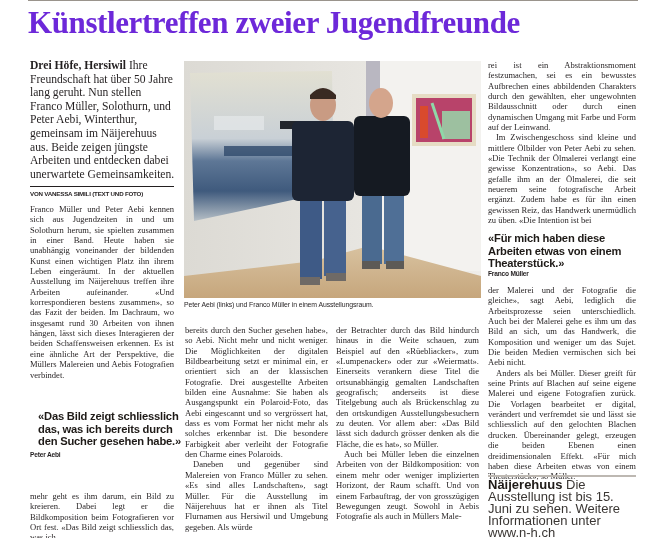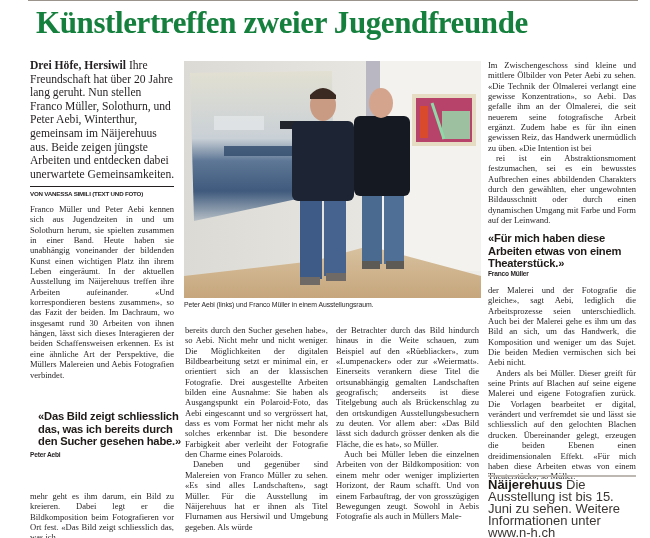--- a/index.html
+++ b/index.html
@@ -1,23 +1,23 @@
 <!DOCTYPE html>
 <html><head>
 <meta charset="utf-8">
 <style>
   * { box-sizing: border-box; margin: 0; padding: 0; }
   html, body { width: 650px; height: 538px; background: #ffffff; overflow: hidden; }
   body { position: relative; font-family: "Liberation Serif", serif; color: #231f20; }
 
   .top-rule { position: absolute; left: 28px; top: 0; width: 610px; height: 1px; background: #9a948c; }
 
-  .headline { position: absolute; left: 36px; top: 5px; width: 610px;
+  .headline { position: absolute; left: 28px; top: 5px; width: 610px;
     font-family: "Liberation Serif", serif; font-weight: bold; font-size: 31px;
-    line-height: 36px; letter-spacing: -0.4px; color: #15803d; }
+    line-height: 36px; letter-spacing: -0.4px; color: #6d28d9; }
 
   .lead { position: absolute; left: 30px; top: 59px; width: 145px;
     font-family: "Liberation Serif", serif; font-size: 11.6px; line-height: 13.6px; color: #231f20; }
   .lead .place { font-weight: bold; }
 
   .byline-rule { position: absolute; left: 30px; top: 186px; width: 144px; height: 1px; background: #231f20; }
   .byline { position: absolute; left: 30px; top: 190px; width: 150px;
     font-family: "Liberation Sans", sans-serif; font-weight: bold; font-size: 6.2px;
     letter-spacing: -0.2px; color: #231f20; }
 
@@ -53,21 +53,21 @@
   .info .info-title { font-weight: bold; color: #1e1a17; }
 </style>
 </head>
 <body>
 
 <div class="top-rule"></div>
 
 <h1 class="headline">Künstlertreffen zweier Jugendfreunde</h1>
 
 <div class="lead">
-  <span class="place">Drei Höfe, Hersiwil</span><span> Ihre Freundschaft hat über 20 Jahre lang geruht. Nun stellen Franco Müller, Solothurn, und Peter Aebi, Winterthur, gemeinsam im Näijerehuus aus. Beide zeigen jüngste Arbeiten und entdecken dabei unerwartete Gemeinsamkeiten.</span>
+  <span class="place">Drei Höfe, Hersiwil</span><span> Ihre Freundschaft hat über 50 Jahre lang geruht. Nun stellen Franco Müller, Solothurn, und Peter Aebi, Winterthur, gemeinsam im Näijerehuus aus. Beide zeigen jüngste Arbeiten und entdecken dabei unerwartete Gemeinsamkeiten.</span>
 </div>
 
 <div class="byline-rule"></div>
 <div class="byline">VON VANESSA SIMILI (TEXT UND FOTO)</div>
 
 <div class="col col1a">
   <p>Franco Müller und Peter Aebi kennen sich aus Jugendzeiten in und um Solothurn herum, sie spielten zusammen in einer Band. Heute haben sie unabhängig voneinander der bildenden Kunst einen wichtigen Platz ihn ihrem Leben eingeräumt. In der aktuellen Ausstellung im Näijerehuus treffen ihre Arbeiten aufeinander. «Und korrespondieren bestens zusammen», so das Fazit der beiden. Im Dachraum, wo insgesamt rund 30 Arbeiten von ihnen hängen, lässt sich dieses Interagieren der beiden Schaffensweisen erkennen. Es ist eine ähnliche Art der Perspektive, die Müllers Malereien und Aebis Fotografien verbindet.</p>
 </div>
 
 <div class="quote quote1">«Das Bild zeigt schliesslich das, was ich bereits durch den Sucher gesehen habe.»</div>
@@ -130,22 +130,22 @@
   <p>bereits durch den Sucher gesehen habe», so Aebi. Nicht mehr und nicht weniger. Die Möglichkeiten der digitalen Bildbearbeitung setzt er minimal ein, er orientiert sich an der klassischen Fotografie. Drei ausgestellte Arbeiten bilden eine Ausnahme: Sie haben als Ausgangspunkt ein Polaroid-Foto, das Aebi eingescannt und so vergrössert hat, dass es vom Format her nicht mehr als solches erkennbar ist. Die besondere Farbigkeit aber verleiht der Fotografie den Charme eines Polaroids.</p>
   <p>Daneben und gegenüber sind Malereien von Franco Müller zu sehen. «Es sind alles Landschaften», sagt Müller. Für die Ausstellung im Näijerehuus hat er ihnen als Titel Flurnamen aus Hersiwil und Umgebung gegeben. Als würde</p>
 </div>
 
 <div class="col col3">
   <p>der Betrachter durch das Bild hindurch hinaus in die Weite schauen, zum Beispiel auf den «Rüebliacker», zum «Lumpenacker» oder zur «Weiermatt». Einerseits verankern diese Titel die ortsunabhängig gemalten Landschaften geografisch; anderseits ist diese Titelgebung auch als Brückenschlag zu den ortskundigen Ausstellungsbesuchern zu deuten. Vor allem aber: «Das Bild lässt sich dadurch grösser denken als die Fläche, die es hat», so Müller.</p>
   <p>Auch bei Müller leben die einzelnen Arbeiten von der Bildkomposition: von einem mehr oder weniger implizierten Horizont, der Raum schafft. Und von einem Farbauftrag, der von grosszügigen Bewegungen zeugt. Sowohl in Aebis Fotografie als auch in Müllers Male-</p>
 </div>
 
 <div class="col col4a">
+  <p>rei ist ein Abstraktionsmoment festzumachen, sei es ein bewusstes Aufbrechen eines abbildenden Charakters durch den gewählten, eher ungewohnten Bildausschnitt oder durch einen dynamischen Umgang mit Farbe und Form auf der Leinwand.</p>
   <p>Im Zwischengeschoss sind kleine und mittlere Ölbilder von Peter Aebi zu sehen. «Die Technik der Ölmalerei verlangt eine gewisse Konzentration», so Aebi. Das gefalle ihm an der Ölmalerei, die seit neuerem seine fotografische Arbeit ergänzt. Zudem habe es für ihn einen gewissen Reiz, das Handwerk unermüdlich zu üben. «Die Intention ist bei</p>
-  <p>rei ist ein Abstraktionsmoment festzumachen, sei es ein bewusstes Aufbrechen eines abbildenden Charakters durch den gewählten, eher ungewohnten Bildausschnitt oder durch einen dynamischen Umgang mit Farbe und Form auf der Leinwand.</p>
 </div>
 
 <div class="quote quote2">«Für mich haben diese Arbeiten etwas von einem Theaterstück.»</div>
 <div class="quote-author quote2-author">Franco Müller</div>
 
 <div class="col col4b">
   <p>der Malerei und der Fotografie die gleiche», sagt Aebi, lediglich die Arbeitsprozesse seien unterschiedlich. Auch bei der Malerei gehe es ihm um das Bild an sich, um das Handwerk, die Komposition und weniger um das Sujet. Die beiden Medien vermischen sich bei Aebi nicht.</p>
   <p>Anders als bei Müller. Dieser greift für seine Prints auf Blachen auf seine eigene Malerei und eigene Fotografien zurück. Die Vorlagen bearbeitet er digital, verändert und verfremdet sie und lässt sie schliesslich auf den gelochten Blachen drucken. Übereinander gelegt, erzeugen die beiden Ebenen einen dreidimensionalen Effekt. «Für mich haben diese Arbeiten etwas von einem Theaterstück», so Müller.</p>
 </div>
 

